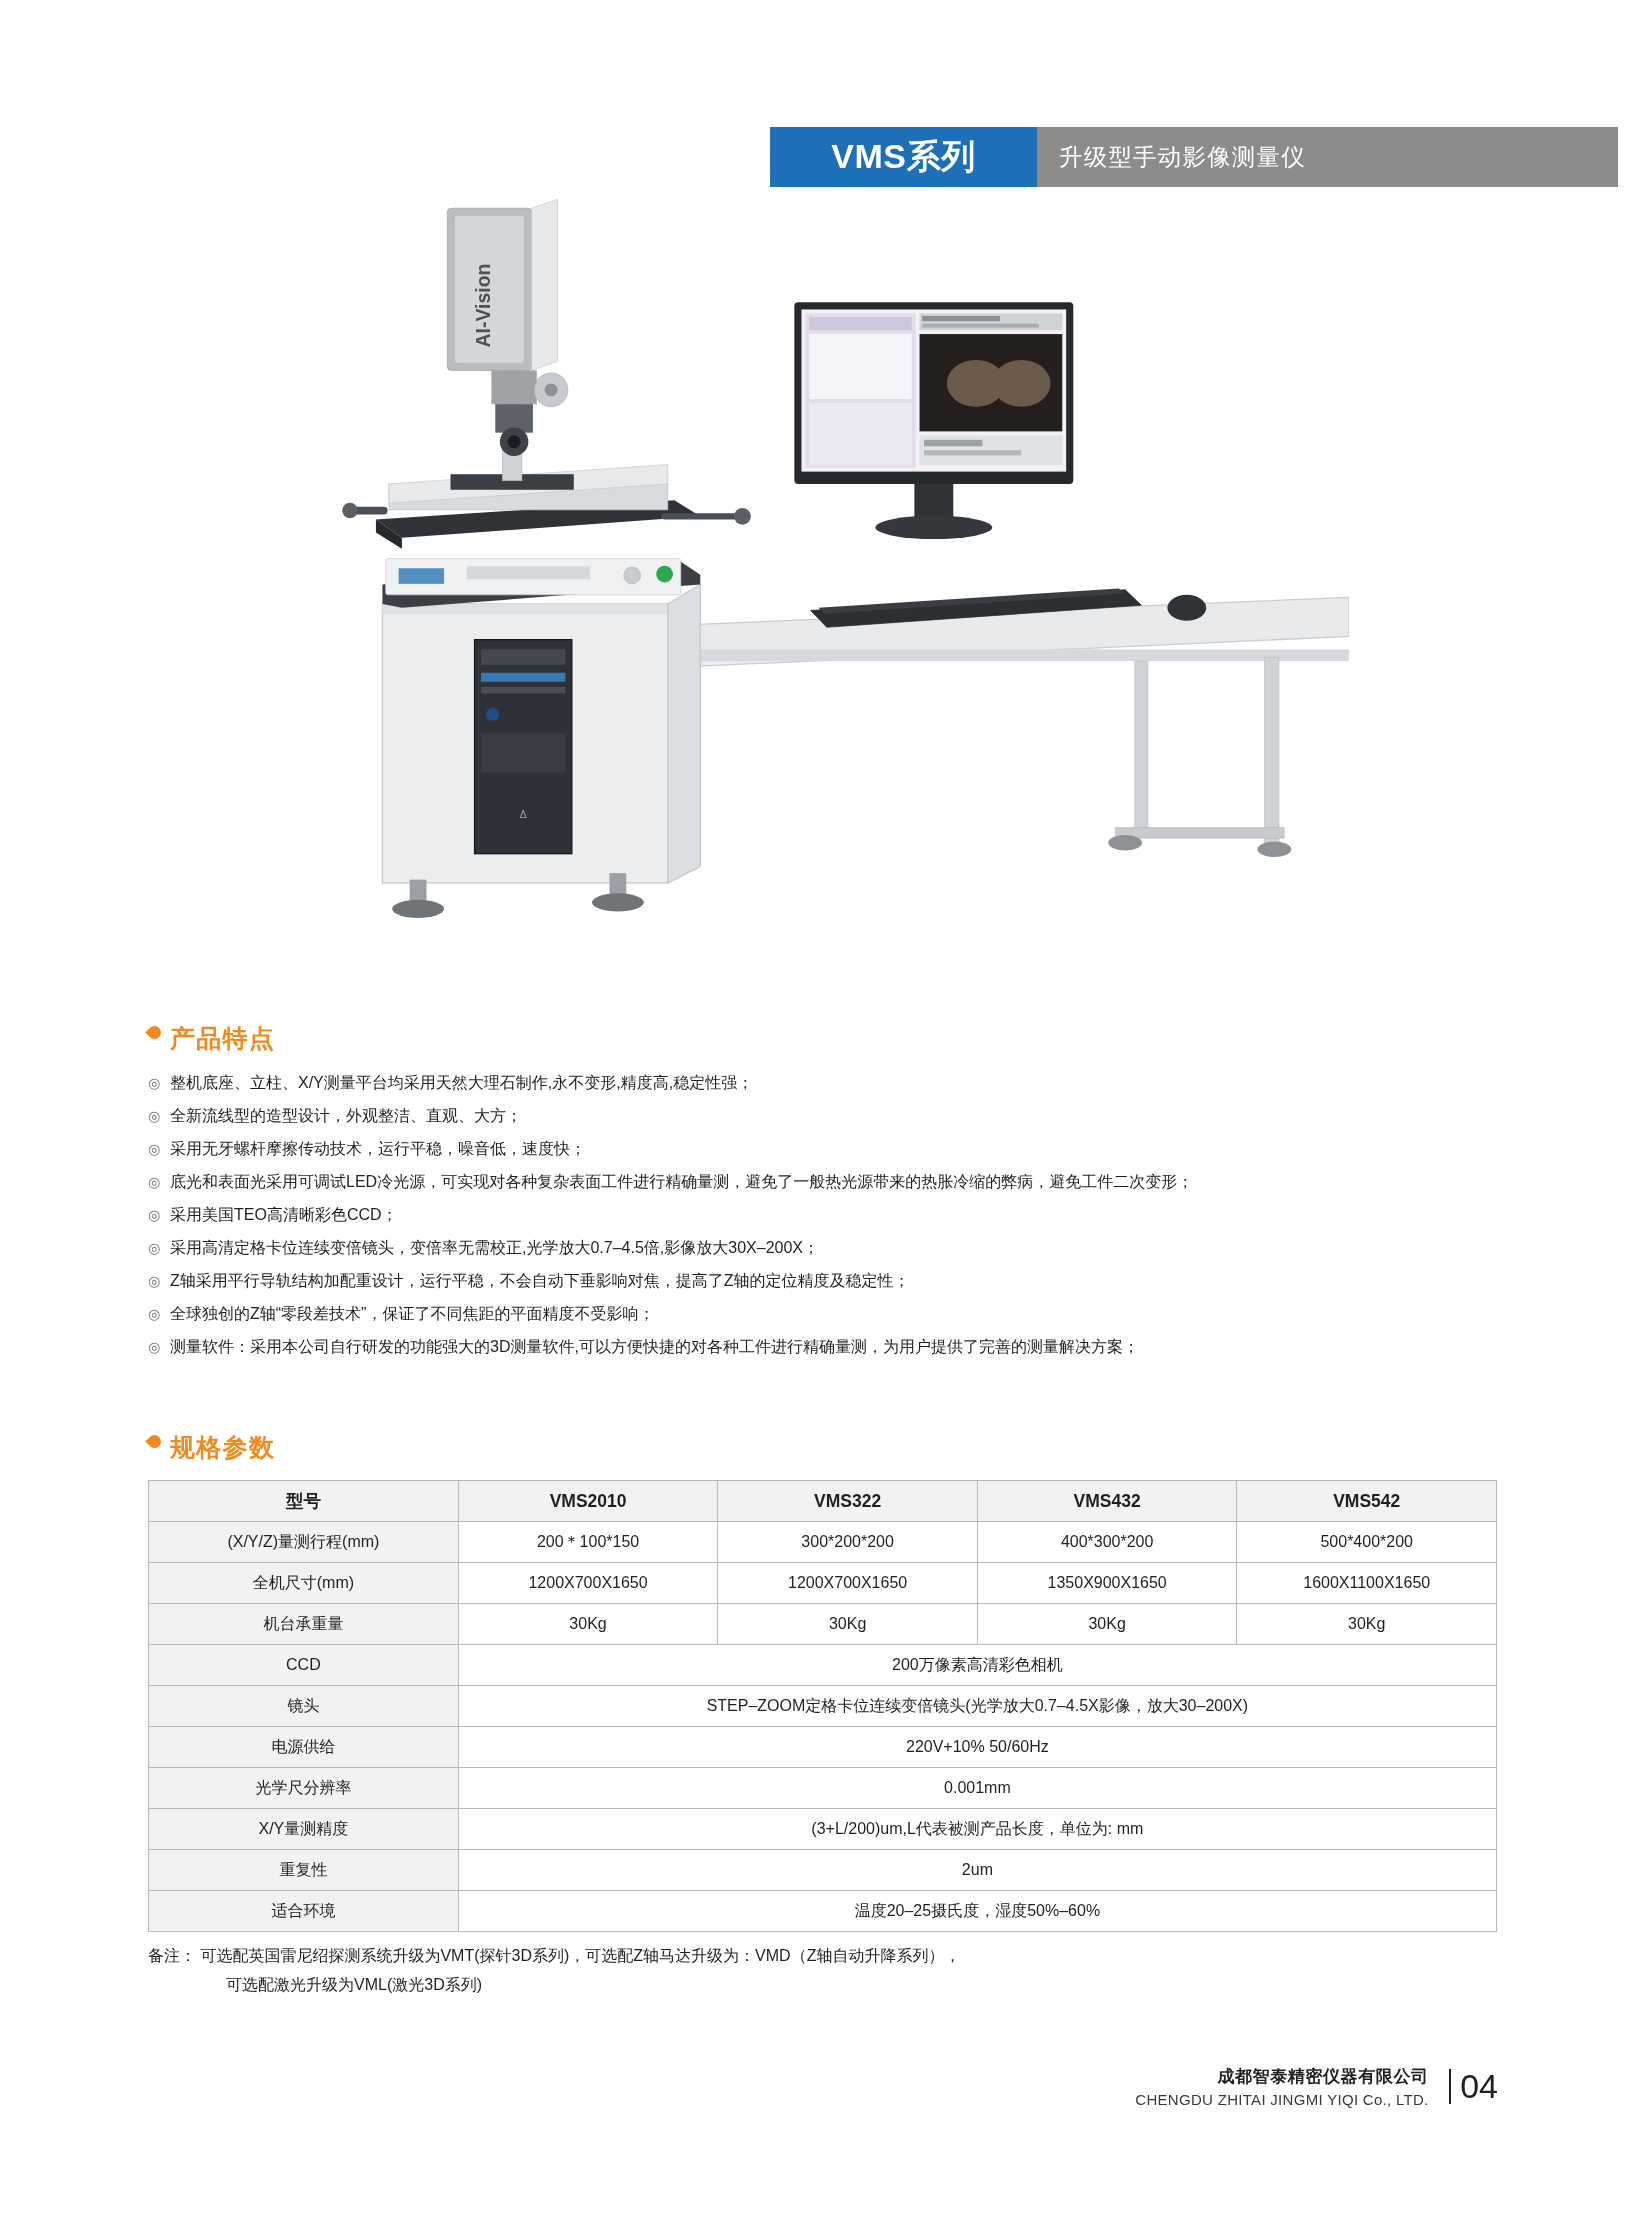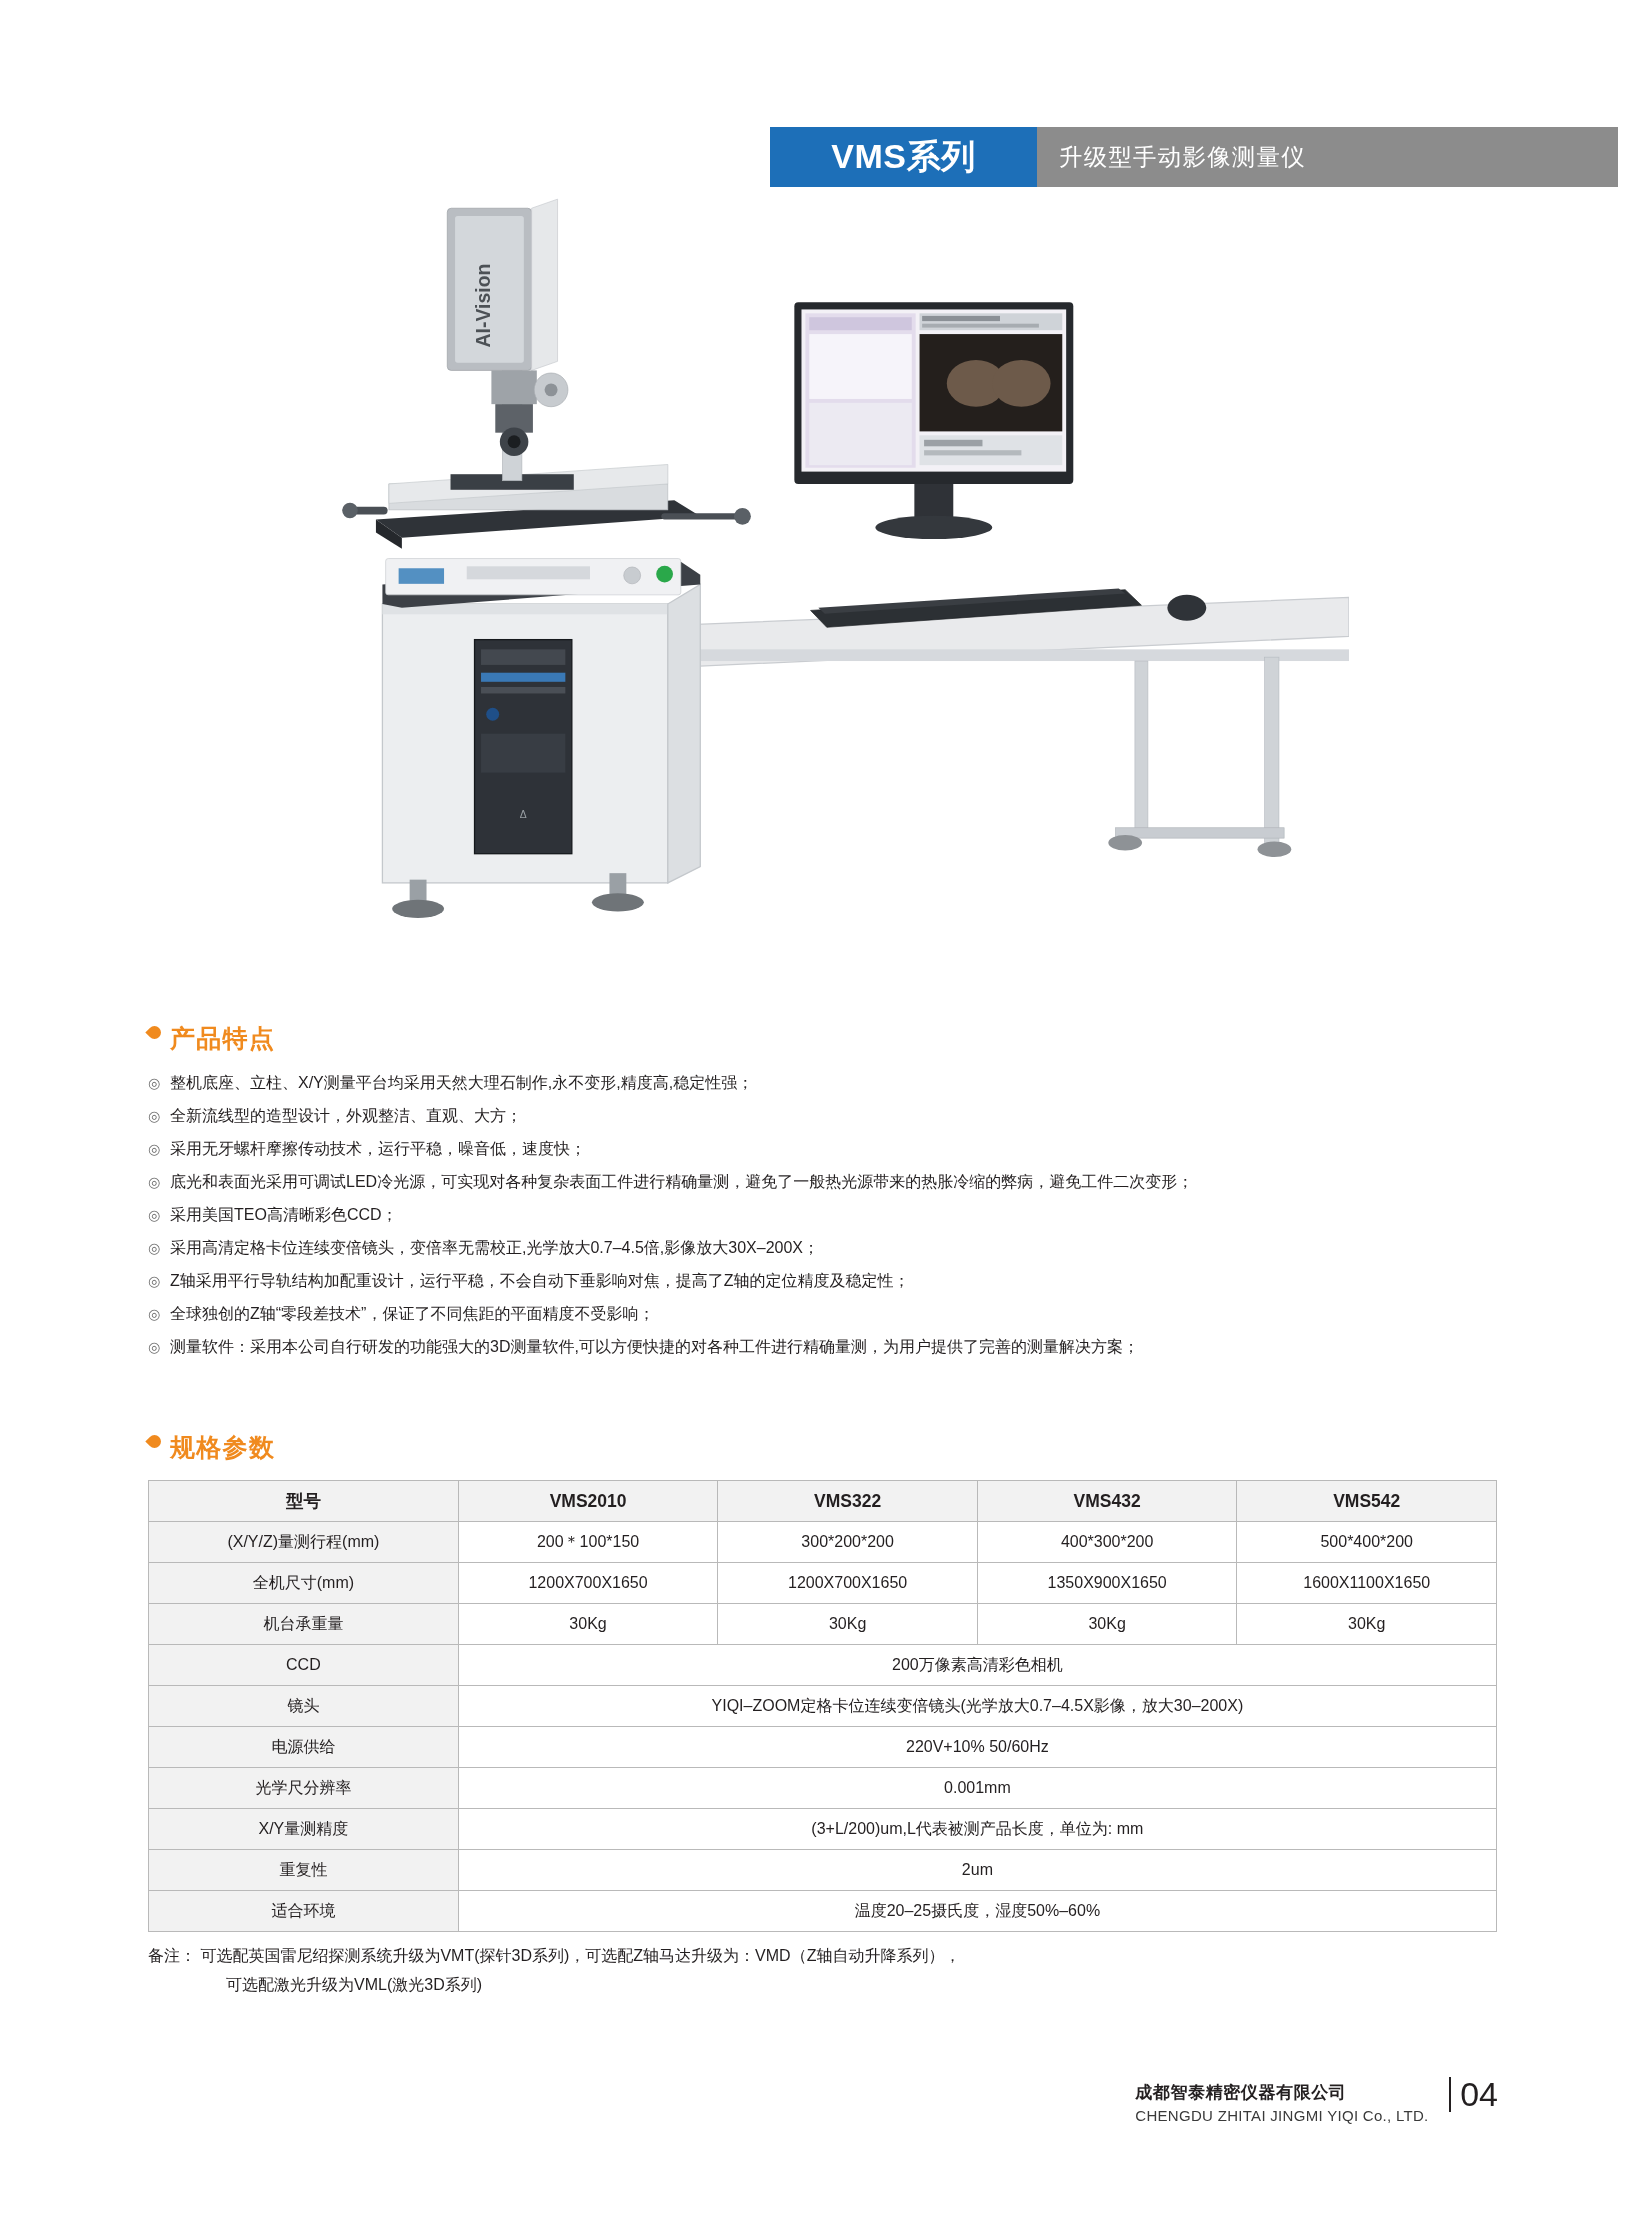--- a/index.html
+++ b/index.html
@@ -165,23 +165,22 @@
     left: 0;
     top: 2065px;
     width: 1646px;
     display: flex;
     justify-content: flex-end;
     align-items: center;
     padding-right: 148px;
     box-sizing: border-box;
   }
   .footer-company {
-    text-align: left;
+    text-align: right;
     margin-right: 11.7px;
-    margin-top: 16px;
   }
   .footer-cn {
     font-size: 17px;
     font-weight: bold;
     color: #231f20;
     letter-spacing: 0.6px;
   }
   .footer-en {
     font-size: 15px;
     color: #3a3a3a;
@@ -398,21 +397,21 @@
         <td>30Kg</td>
       </tr>
 
       <tr>
         <td class="rowlabel">CCD</td>
         <td colspan="4">200万像素高清彩色相机</td>
       </tr>
 
       <tr>
         <td class="rowlabel">镜头</td>
-        <td colspan="4">YIQI–ZOOM定格卡位连续变倍镜头(光学放大0.7–4.5X影像，放大30–200X)</td>
+        <td colspan="4">STEP–ZOOM定格卡位连续变倍镜头(光学放大0.7–4.5X影像，放大30–200X)</td>
       </tr>
 
       <tr>
         <td class="rowlabel">电源供给</td>
         <td colspan="4">220V+10% 50/60Hz</td>
       </tr>
 
       <tr>
         <td class="rowlabel">光学尺分辨率</td>
         <td colspan="4">0.001mm</td>

